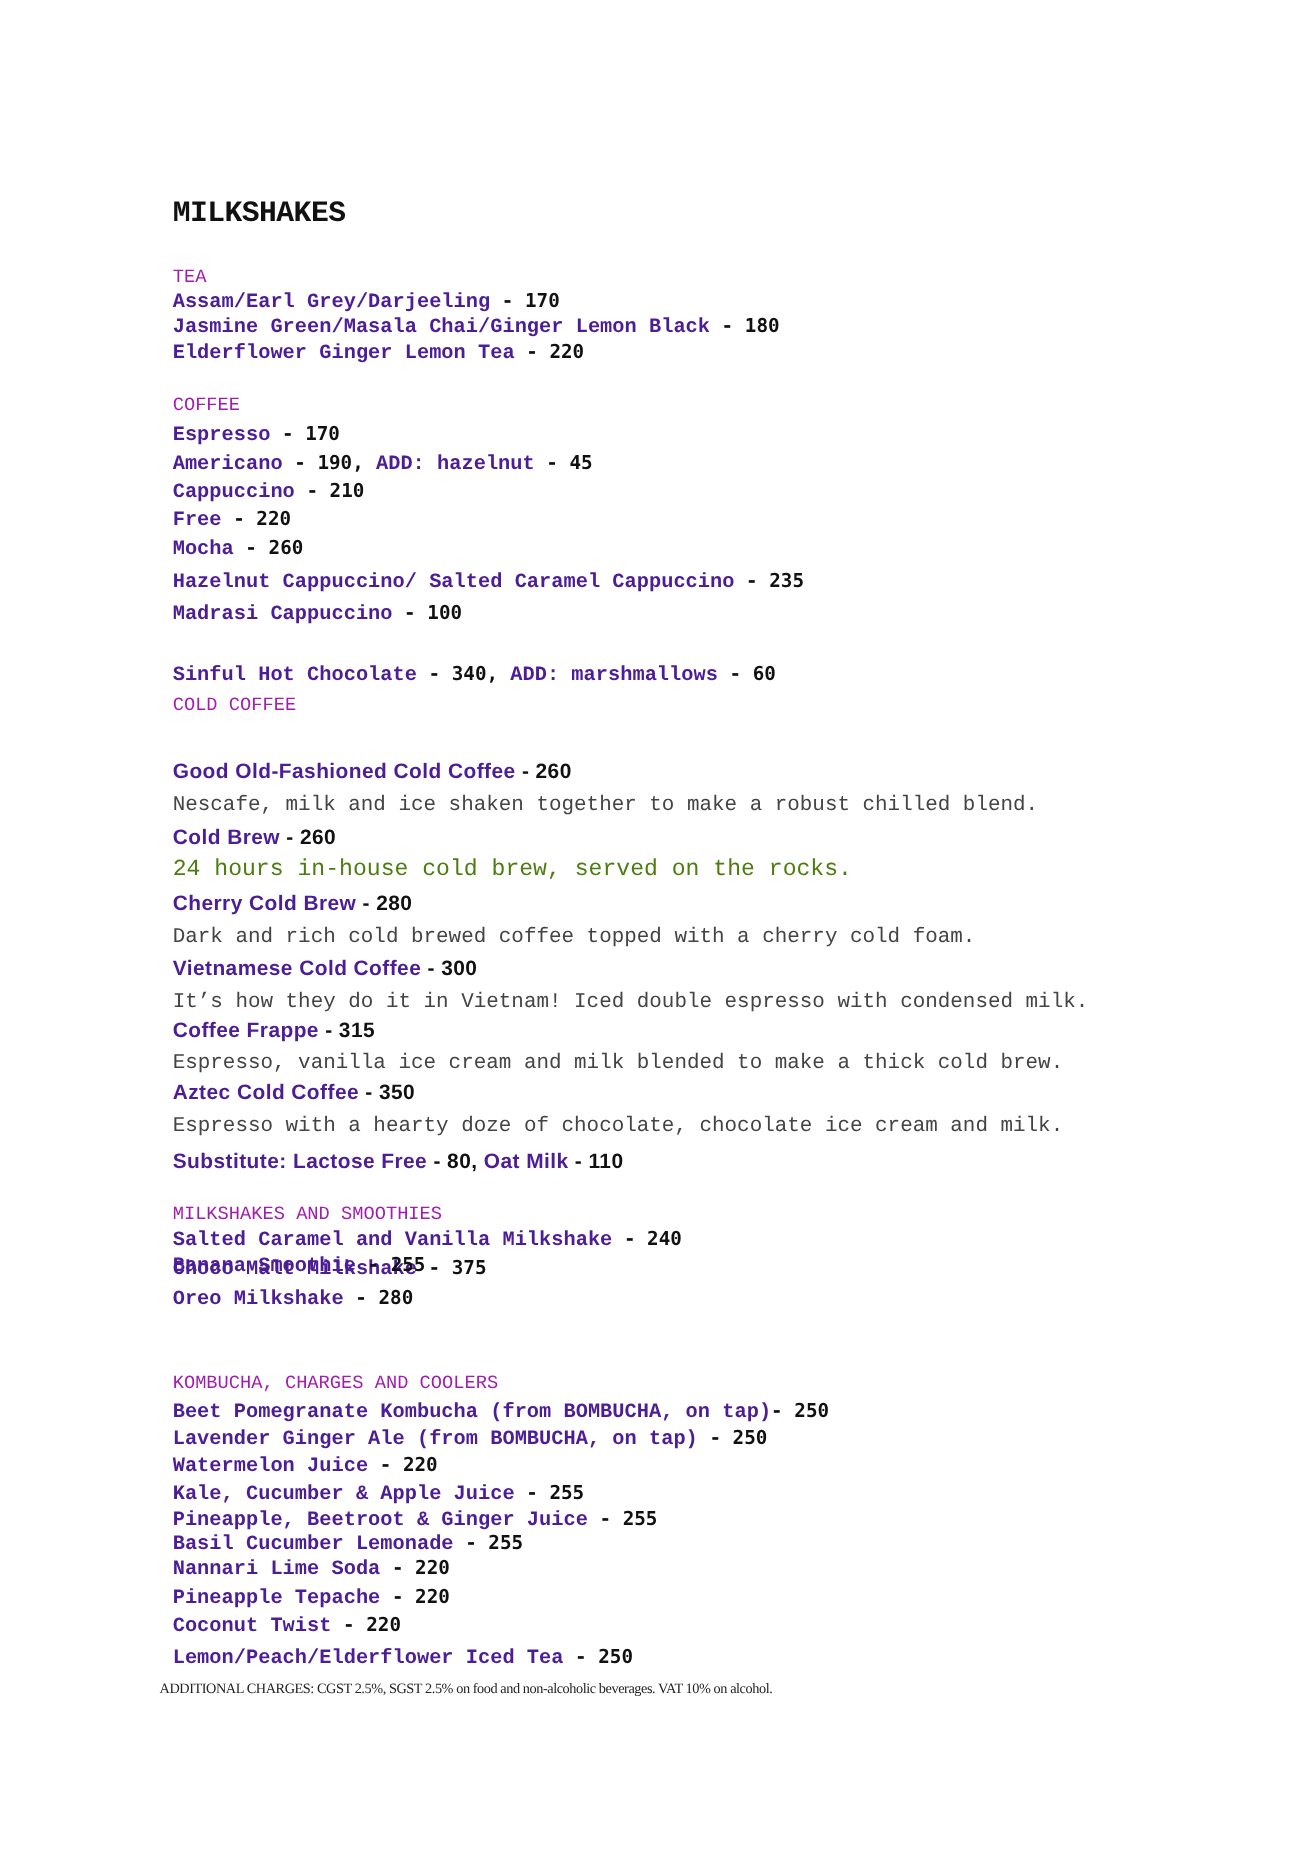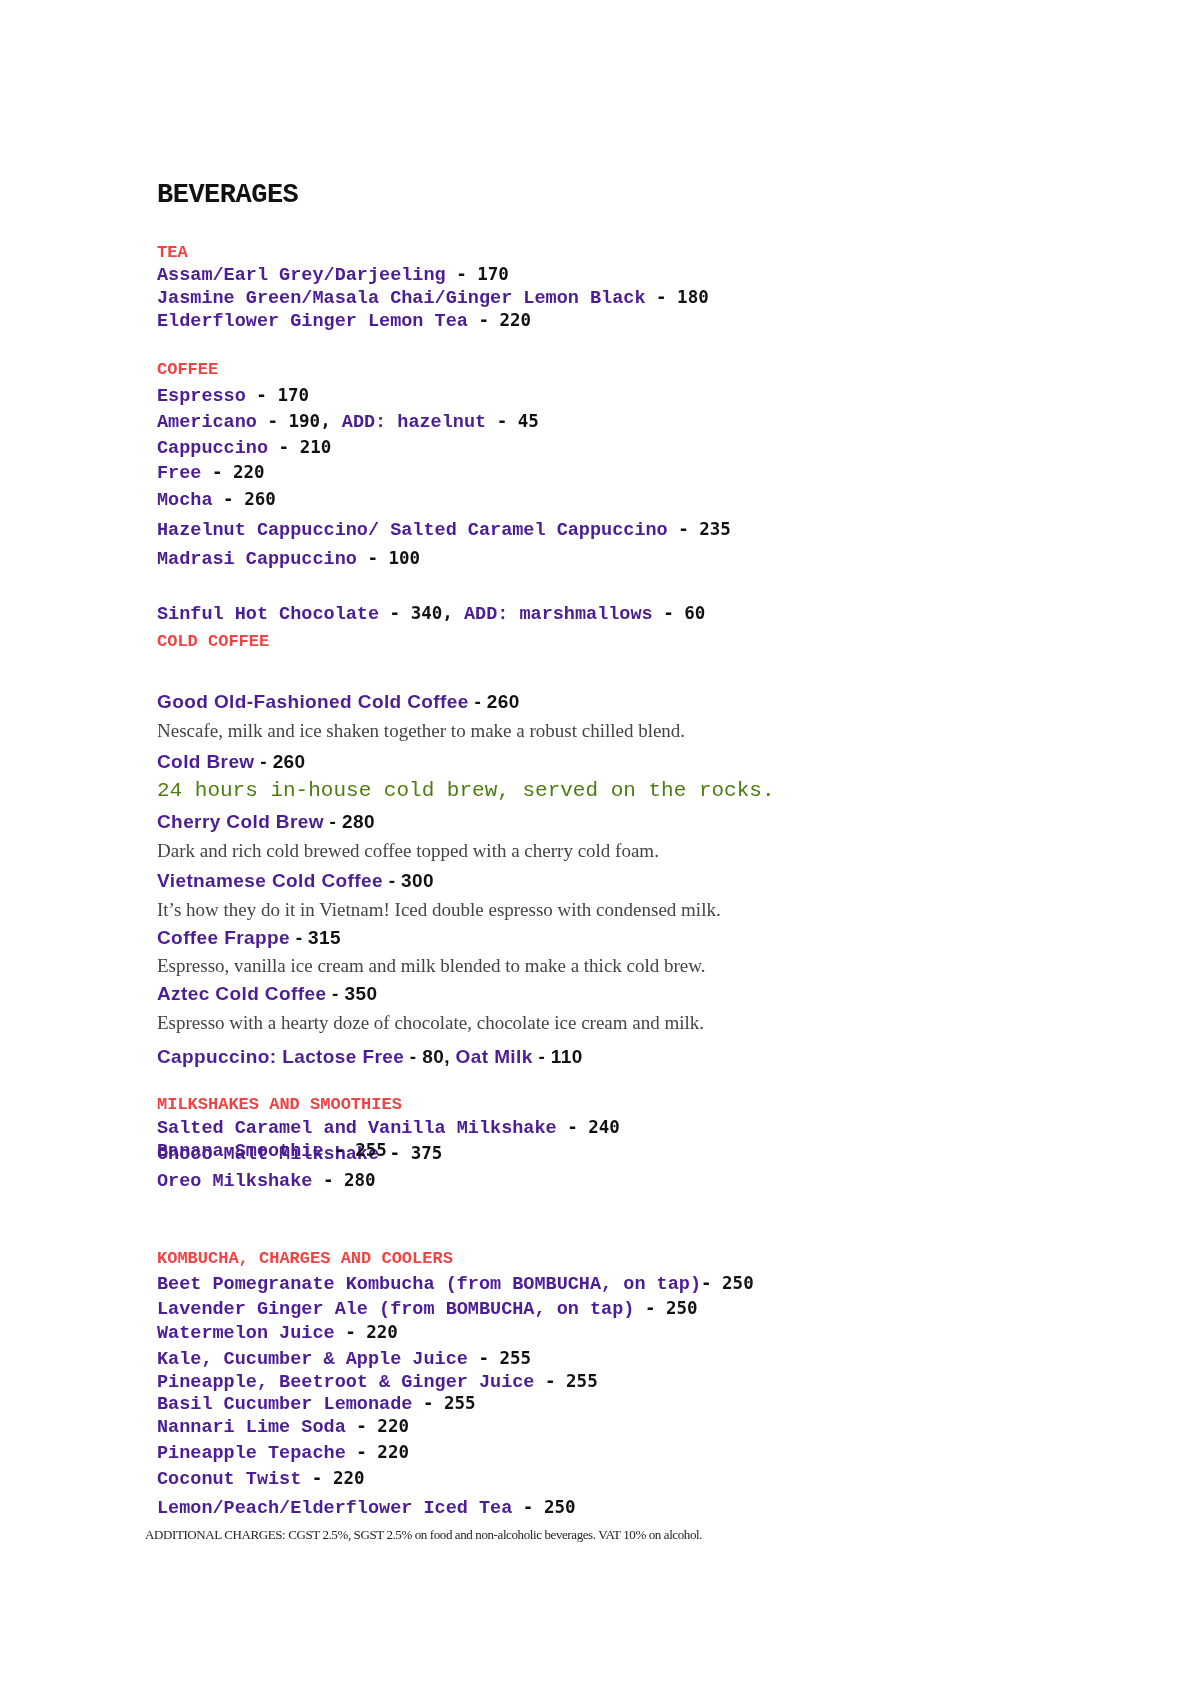--- a/index.html
+++ b/index.html
@@ -1,33 +1,33 @@
 <!DOCTYPE html>
 <html><head>
 <meta charset="utf-8">
 <style>
   html, body { margin:0; padding:0; background:#ffffff; }
   body { width:1189px; height:1683px; position:relative; overflow:hidden; }
   .page { position:absolute; left:157px; top:0; width:1000px; }
   .title { position:absolute; top:180px; left:0; font-family:"Liberation Mono", monospace; font-weight:bold; font-size:27px; color:#111; letter-spacing:-0.5px; }
-  .sec { position:absolute; left:0; font-family:"Liberation Mono", monospace; font-weight:bold; font-size:17px; color:#ef4444; white-space:nowrap; }
+  .sec { position:absolute; left:0; font-family:"Liberation Mono", monospace; font-weight:normal; font-size:17px; color:#a21caf; white-space:nowrap; }
   .line { position:absolute; left:0; font-family:"Liberation Mono", monospace; font-weight:bold; font-size:18.5px; white-space:nowrap; }
   .n { color:#4c1d95; }
   .p { color:#111; font-family:"DejaVu Sans Mono", monospace; font-weight:bold; font-size:17.5px; }
-  .d { color:#444; font-weight:normal; font-family:Liberation Serif, serif; font-size:19px; }
+  .d { color:#444; font-weight:normal; font-family:Liberation Mono, monospace; font-size:19px; }
   .d2 { color:#4d7c0f; font-weight:normal; font-family:"Liberation Mono", monospace; font-size:21px; }
   .narrow { font-family:"Liberation Sans", sans-serif; font-weight:bold; font-size:19px; letter-spacing:0.4px; }
   .narrow .p { font-family:"Liberation Sans", sans-serif; font-size:19px; }
   .foot { position:absolute; left:-12px; top:1527px; font-family:"Liberation Serif", serif; font-size:13px; color:#222; letter-spacing:-0.4px; white-space:nowrap; }
 </style>
 </head>
 <body>
 
 <div class="page">
-  <div class="title">BEVERAGES</div>
+  <div class="title">MILKSHAKES</div>
 
   <div class="sec" style="top:243px">TEA</div>
   <div class="line" style="top:264px"><span class="n">Assam/Earl Grey/Darjeeling</span><span class="p"> - </span><span class="p">170</span></div>
   <div class="line" style="top:287px"><span class="n">Jasmine Green/Masala Chai/Ginger Lemon Black</span><span class="p"> - </span><span class="p">180</span></div>
   <div class="line" style="top:310px"><span class="n">Elderflower Ginger Lemon Tea</span><span class="p"> - </span><span class="p">220</span></div>
 
   <div class="sec" style="top:360px">COFFEE</div>
   <div class="line" style="top:385px"><span class="n">Espresso</span><span class="p"> - </span><span class="p">170</span></div>
   <div class="line" style="top:411px"><span class="n">Americano</span><span class="p"> - </span><span class="p">190,</span> <span class="n">ADD: hazelnut</span><span class="p"> - </span><span class="p">45</span></div>
   <div class="line" style="top:437px"><span class="n">Cappuccino</span><span class="p"> - </span><span class="p">210</span></div>
@@ -43,21 +43,21 @@
   <div class="line narrow" style="top:751px"><span class="n">Cold Brew</span><span class="p"> - </span><span class="p">260</span></div>
   <div class="line d2" style="top:779px">24 hours in-house cold brew, served on the rocks.</div>
   <div class="line narrow" style="top:811px"><span class="n">Cherry Cold Brew</span><span class="p"> - </span><span class="p">280</span></div>
   <div class="line d" style="top:840px">Dark and rich cold brewed coffee topped with a cherry cold foam.</div>
   <div class="line narrow" style="top:870px"><span class="n">Vietnamese Cold Coffee</span><span class="p"> - </span><span class="p">300</span></div>
   <div class="line d" style="top:899px">It’s how they do it in Vietnam! Iced double espresso with condensed milk.</div>
   <div class="line narrow" style="top:927px"><span class="n">Coffee Frappe</span><span class="p"> - </span><span class="p">315</span></div>
   <div class="line d" style="top:955px">Espresso, vanilla ice cream and milk blended to make a thick cold brew.</div>
   <div class="line narrow" style="top:983px"><span class="n">Aztec Cold Coffee</span><span class="p"> - </span><span class="p">350</span></div>
   <div class="line d" style="top:1012px">Espresso with a hearty doze of chocolate, chocolate ice cream and milk.</div>
-  <div class="line narrow" style="top:1046px"><span class="n">Cappuccino:</span> <span class="n">Lactose Free</span><span class="p"> - </span><span class="p">80,</span> <span class="n">Oat Milk</span><span class="p"> - </span><span class="p">110</span></div>
+  <div class="line narrow" style="top:1046px"><span class="n">Substitute:</span> <span class="n">Lactose Free</span><span class="p"> - </span><span class="p">80,</span> <span class="n">Oat Milk</span><span class="p"> - </span><span class="p">110</span></div>
 
   <div class="sec" style="top:1095px">MILKSHAKES AND SMOOTHIES</div>
   <div class="line" style="top:1117px"><span class="n">Salted Caramel and Vanilla Milkshake</span><span class="p"> - </span><span class="p">240</span></div>
   <div class="line" style="top:1143px"><span class="n">Choco Malt Milkshake</span><span class="p"> - </span><span class="p">375</span></div>
   <div class="line" style="top:1170px"><span class="n">Oreo Milkshake</span><span class="p"> - </span><span class="p">280</span></div>
   <div class="line" style="top:1140px"><span class="n">Banana Smoothie</span><span class="p"> - </span><span class="p">255</span></div>
 
   <div class="sec" style="top:1249px">KOMBUCHA, CHARGES AND COOLERS</div>
   <div class="line" style="top:1273px"><span class="n">Beet Pomegranate Kombucha (from BOMBUCHA, on tap)</span><span class="p">- </span><span class="p">250</span></div>
   <div class="line" style="top:1298px"><span class="n">Lavender Ginger Ale (from BOMBUCHA, on tap)</span><span class="p"> - </span><span class="p">250</span></div>

